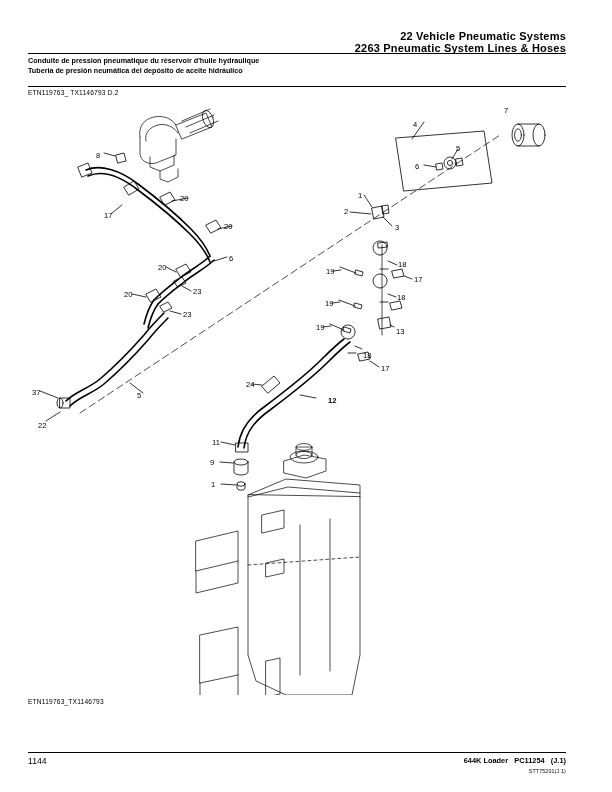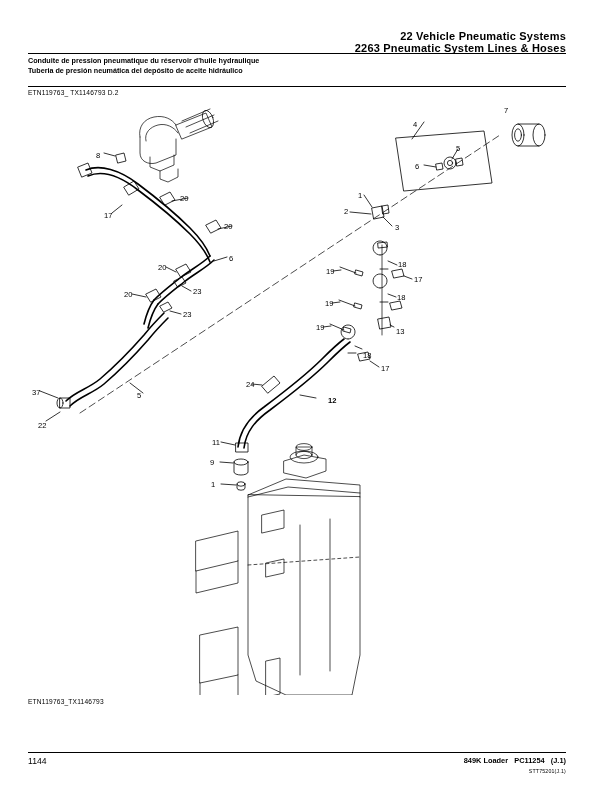--- a/index.html
+++ b/index.html
@@ -365,17 +365,17 @@
       </div>
   </div>
 
   <div class="fig-code-bottom">ETN119763_TX1146793</div>
 
   <div class="rule-bottom"></div>
 
   <div class="footer-left">1144</div>
 
   <div class="footer-right">
-    <span>849K Loader</span>&nbsp;&nbsp;&nbsp;<span>PC11254</span>&nbsp;&nbsp;&nbsp;<span>(J.1)</span>
+    <span>644K Loader</span>&nbsp;&nbsp;&nbsp;<span>PC11254</span>&nbsp;&nbsp;&nbsp;<span>(J.1)</span>
     <span class="sub">STT75201(J.1)</span>
   </div>
 
 </div>
 
 </body></html>

